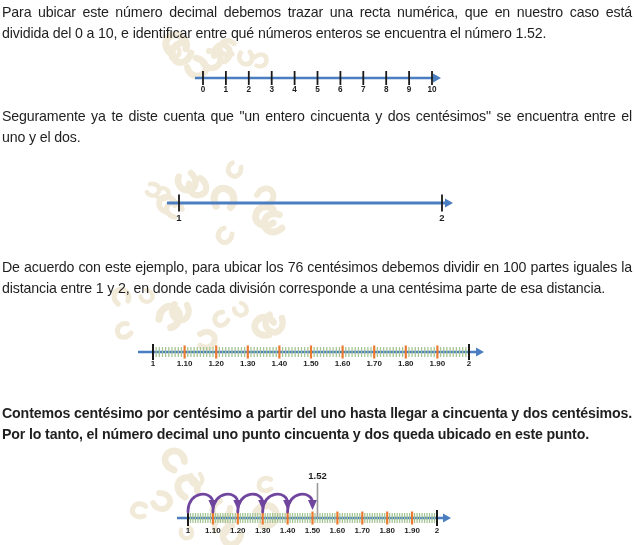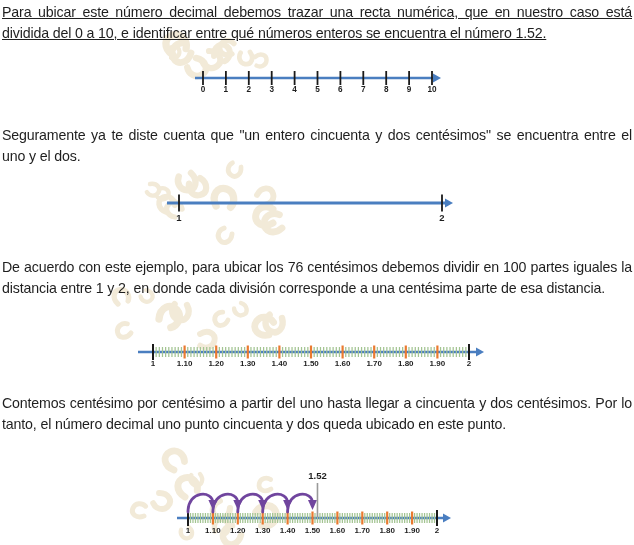--- a/index.html
+++ b/index.html
@@ -5,24 +5,24 @@
   html,body{margin:0;padding:0;background:#fff;}
   .page{
     position:relative;width:634px;height:545px;background:#fff;overflow:hidden;
     font-family:"Liberation Sans","DejaVu Sans",sans-serif;color:var(--text,#1f1f1f);
   }
   .wm-layer{position:absolute;left:0;top:0;z-index:0;pointer-events:none;}
   .para{
     position:absolute;left:2px;width:630px;margin:0;z-index:1;
     font-size:14.2px;line-height:20.5px;text-align:justify;letter-spacing:-0.15px;
   }
-  #p1{top:2px;text-decoration:underline;}
-  #p2{top:125px;}
+  #p1{top:2px;}
+  #p2{top:106px;}
   #p3{top:257px;}
-  #p4{top:393px;}
+  #p4{top:403px;font-weight:bold;}
   .nl{position:absolute;left:0;z-index:1;}
   #nl1{top:58px;}
   #nl2{top:183px;}
   #nl3{top:333px;}
   #nl4{top:466px;}
 </style>
 </head>
 <body>
 
 <div class="page">

